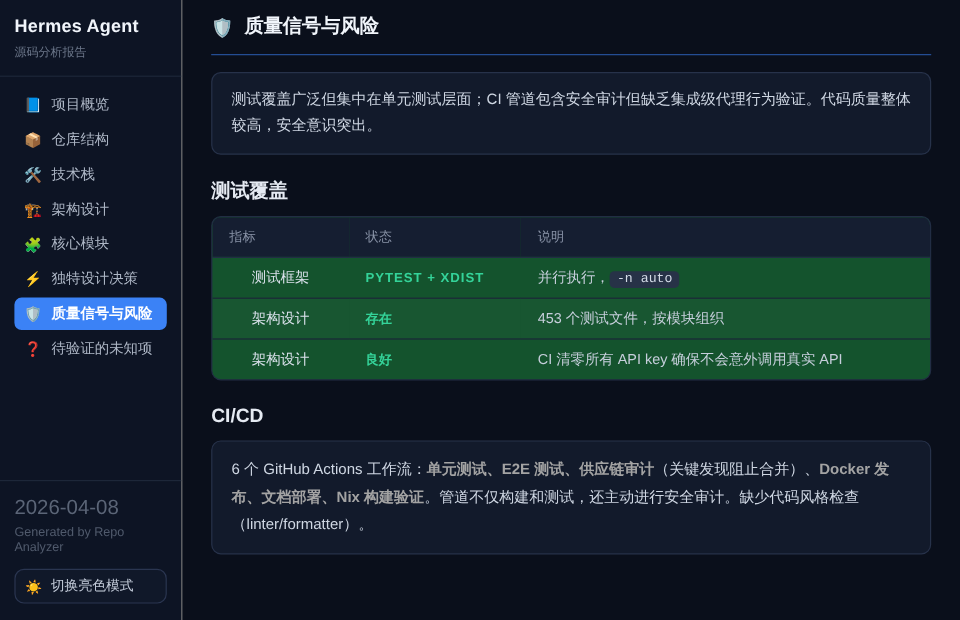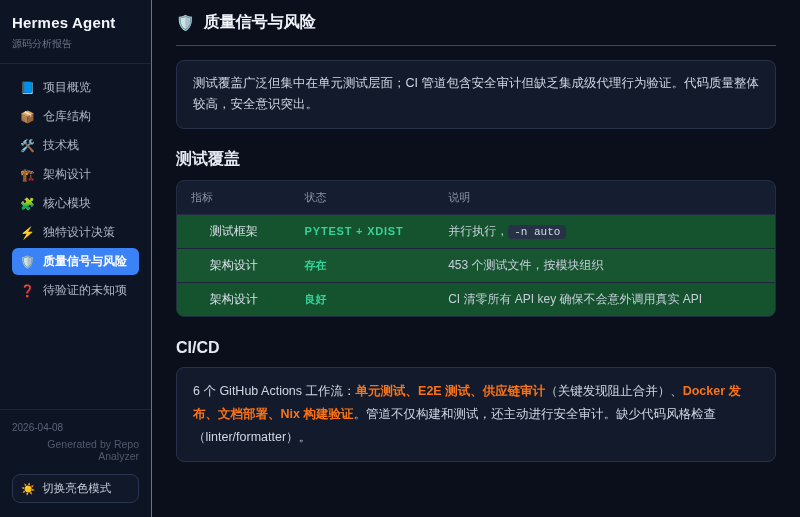--- a/index.html
+++ b/index.html
@@ -24,22 +24,22 @@
   .sb-divider { border: none; border-top: 1px solid #1d2739; margin: 12px -12px 10px -12px; }
   .nav-item {
     display: flex; align-items: center; gap: 8px;
     padding: 5px 8px; margin-bottom: 2px;
     border-radius: 6px; font-size: 12px; color: #aeb7c6;
     cursor: pointer; white-space: nowrap;
   }
   .nav-item .nav-icon { font-size: 12px; width: 15px; text-align: center; }
   .nav-item.active { background: #3b82f6; color: #ffffff; font-weight: 700; }
   .sb-footer { margin-top: auto; border-top: 1px solid #1d2739; margin-left: -12px; margin-right: -12px; padding: 12px 12px 0 12px; }
-  .sb-date { font-size: 10px; color: #5b6577; }
-  .sb-gen { font-size: 10.5px; color: #505a6c; margin-top: 5px; text-align: right; }
+  .sb-date { font-size: 17px; color: #5b6577; }
+  .sb-gen { font-size: 10.5px; color: #505a6c; margin-top: 5px; }
   .theme-btn {
     margin-top: 12px; width: 100%;
     background: #101829; border: 1px solid #2a3550; border-radius: 8px;
     color: #c3cbd9; font-size: 11.5px; font-family: "Liberation Sans", sans-serif;
     padding: 6px 8px; text-align: left; cursor: pointer;
     display: flex; align-items: center; gap: 7px;
   }
 
   
   .main { flex: 1; padding: 12px 24px 0 24px; overflow: hidden; }
@@ -49,21 +49,21 @@
     padding-bottom: 12px; border-bottom: 1px solid rgba(59,130,246,.55);
     margin-bottom: 14px;
   }
   .page-title .t-icon { font-size: 15px; }
   .card {
     background: #121a2b; border: 1px solid #27324a; border-radius: 8px;
     padding: 12px 16px; font-size: 12.5px; line-height: 1.7; color: #cfd7e3;
   }
   .summary-card { margin-bottom: 20px; }
   .cicd-card { margin-bottom: 24px; line-height: 1.85; }
-  .cicd-card strong { color: #f97316; }
+  .cicd-card strong { color: #a3a3a3; }
   .section-h { font-size: 16px; font-weight: 700; color: #e5eaf2; margin: 0 0 10px 0; }
 
   .tbl-wrap {
     border: 1px solid #222d44; border-radius: 8px; overflow: hidden;
     margin-bottom: 22px; background: #14532d;
   }
   table { width: 100%; border-collapse: collapse; font-size: 12px; }
   col.c1 { width: 19%; } col.c2 { width: 24%; } col.c3 { width: 57%; }
   th {
     text-align: left; font-weight: 500; font-size: 11px; color: #8a94a8;

